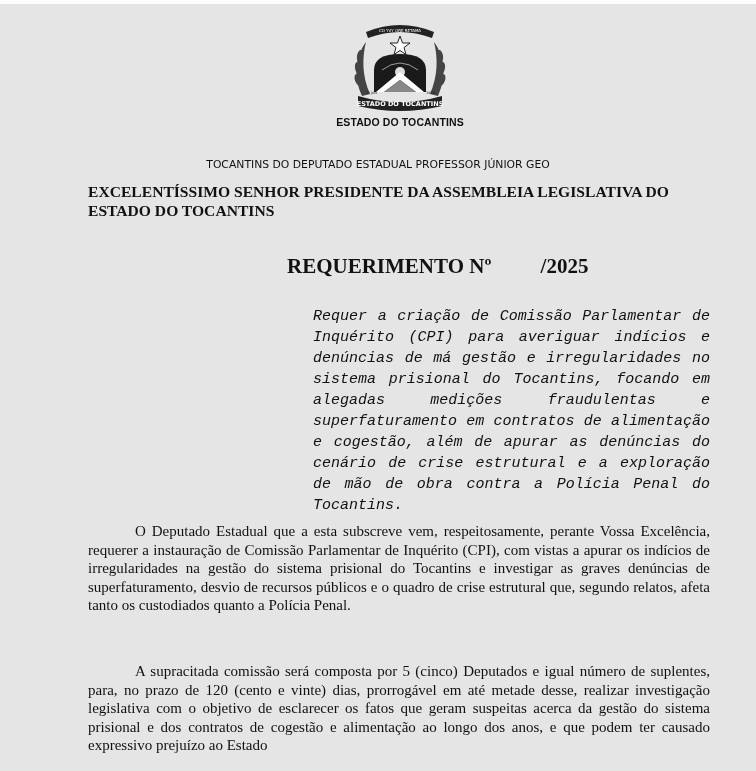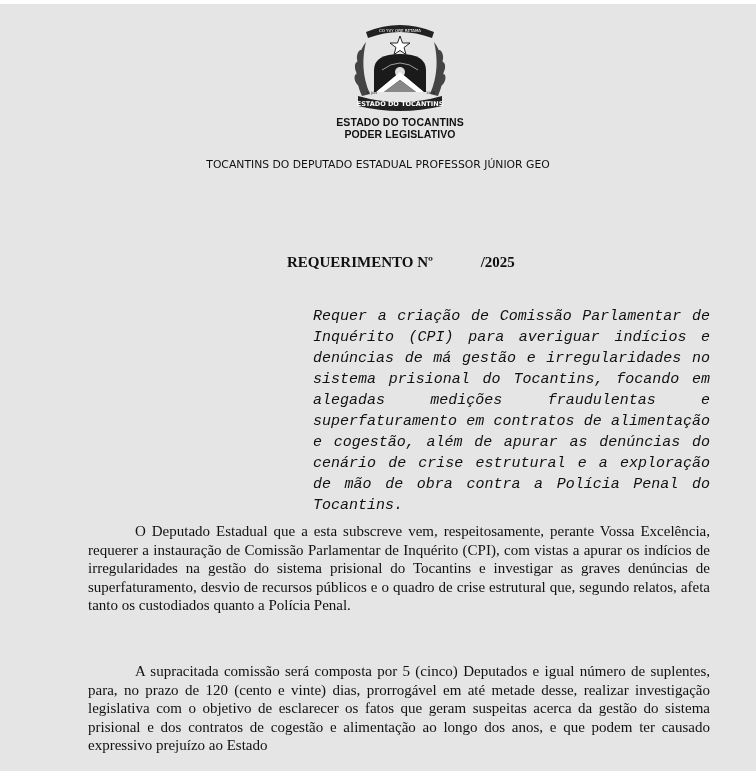--- a/index.html
+++ b/index.html
@@ -12,21 +12,21 @@
     .cap1 { top: 112px; }
     .cap2 { top: 124px; }
 
     .gabinete { position: absolute; left: 0; width: 756px; top: 154px; text-align: center;
       font-family: "DejaVu Sans", sans-serif; font-size: 10.8px; color: #111; }
 
     .addressee { position: absolute; left: 88px; top: 178px; width: 620px;
       font-family: "Liberation Serif", serif; font-weight: bold; font-size: 15.6px; line-height: 19px; color: #111; }
 
     .req-title { position: absolute; left: 287px; top: 250px;
-      font-family: "Liberation Serif", serif; font-weight: bold; font-size: 15px; color: #111; white-space: pre; }
+      font-family: "Liberation Serif", serif; font-weight: bold; font-size: 21px; color: #111; white-space: pre; }
     .req-number { display: inline-block; width: 44px; }
 
     .ementa { position: absolute; left: 313px; top: 302px; width: 397px;
       font-family: Liberation Mono, monospace; font-style: italic; font-size: 15px; line-height: 21px;
       text-align: justify; color: #111; }
 
     .body-text { position: absolute; left: 88px; width: 622px;
       font-family: "Liberation Serif", serif; font-size: 15px; line-height: 18.6px; text-align: justify; color: #111; }
     .body-text p { margin: 0; text-indent: 47px; }
     .p1 { top: 490px; margin-top: 28px; }
@@ -64,24 +64,24 @@
     <path d="M28 74 L52 54 L76 74 L68 74 L52 62 L36 74 Z" fill="#fff"></path>
     <path d="M36 74 L52 62 L68 74 Z" fill="#888"></path>
 
     <path d="M10 78 Q52 90 94 78 L94 88 Q52 98 10 88 Z" fill="#222"></path>
     <text x="52" y="88" font-size="6.5" fill="#fff" text-anchor="middle" font-family="DejaVu Sans, sans-serif" font-weight="bold">ESTADO DO TOCANTINS</text>
     <text x="18" y="76" font-size="3.5" fill="#222" font-family="DejaVu Sans, sans-serif">1º JAN</text>
     <text x="78" y="76" font-size="3.5" fill="#222" font-family="DejaVu Sans, sans-serif">1989</text>
   </svg>
 
   <div class="crest-caption cap1">ESTADO DO TOCANTINS</div>
-  <div class="crest-caption cap2">PODER LEGISLATIVO</div>
 
   <div class="gabinete">TOCANTINS DO DEPUTADO ESTADUAL PROFESSOR JÚNIOR GEO</div>
 
+  <div class="addressee">EXCELENTÍSSIMO SENHOR PRESIDENTE DA ASSEMBLEIA LEGISLATIVA DO ESTADO DO TOCANTINS</div>
 
   <div class="req-title"><span>REQUERIMENTO Nº</span> <span class="req-number"></span><span>/2025</span></div>
 
   <div class="ementa">Requer a criação de Comissão Parlamentar de Inquérito (CPI) para averiguar indícios e denúncias de má gestão e irregularidades no sistema prisional do Tocantins, focando em alegadas medições fraudulentas e superfaturamento em contratos de alimentação e cogestão, além de apurar as denúncias do cenário de crise estrutural e a exploração de mão de obra contra a Polícia Penal do Tocantins.</div>
 
   <div class="body-text p1">
       <p>O Deputado Estadual que a esta subscreve vem, respeitosamente, perante Vossa Excelência, requerer a instauração de Comissão Parlamentar de Inquérito (CPI), com vistas a apurar os indícios de irregularidades na gestão do sistema prisional do Tocantins e investigar as graves denúncias de superfaturamento, desvio de recursos públicos e o quadro de crise estrutural que, segundo relatos, afeta tanto os custodiados quanto a Polícia Penal.</p>
     </div>
   <div class="body-text p3">
       <p>A supracitada comissão será composta por 5 (cinco) Deputados e igual número de suplentes, para, no prazo de 120 (cento e vinte) dias, prorrogável em até metade desse, realizar investigação legislativa com o objetivo de esclarecer os fatos que geram suspeitas acerca da gestão do sistema prisional e dos contratos de cogestão e alimentação ao longo dos anos, e que podem ter causado expressivo prejuízo ao Estado</p>

